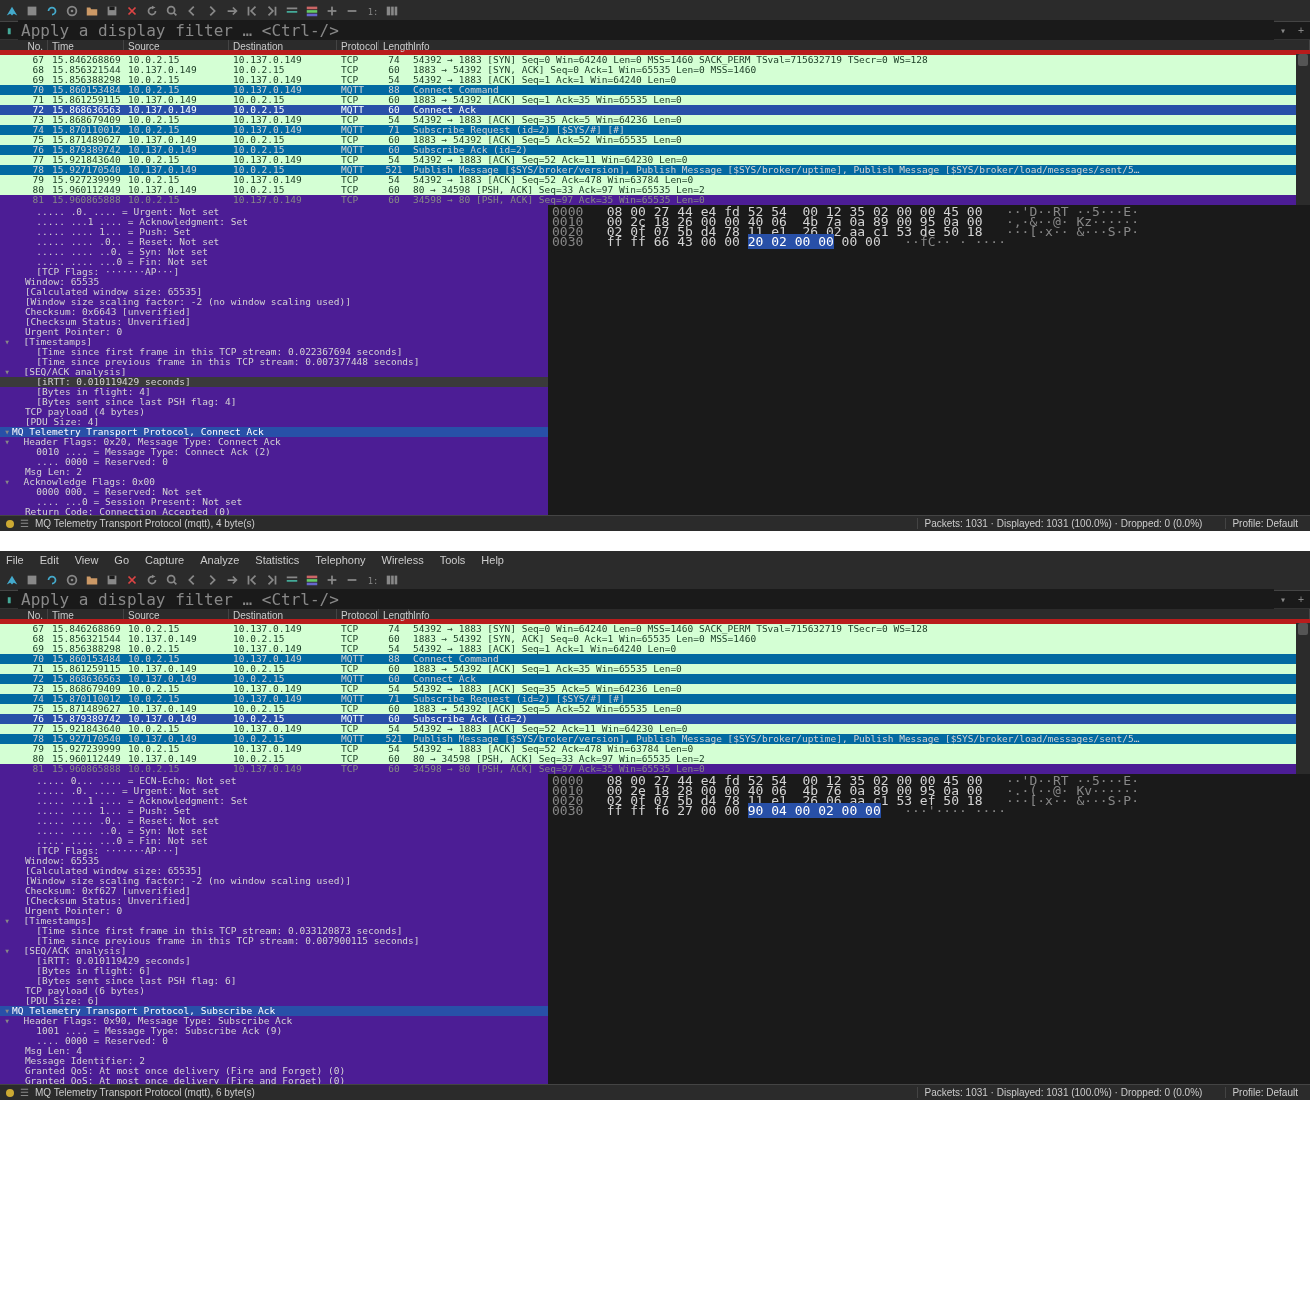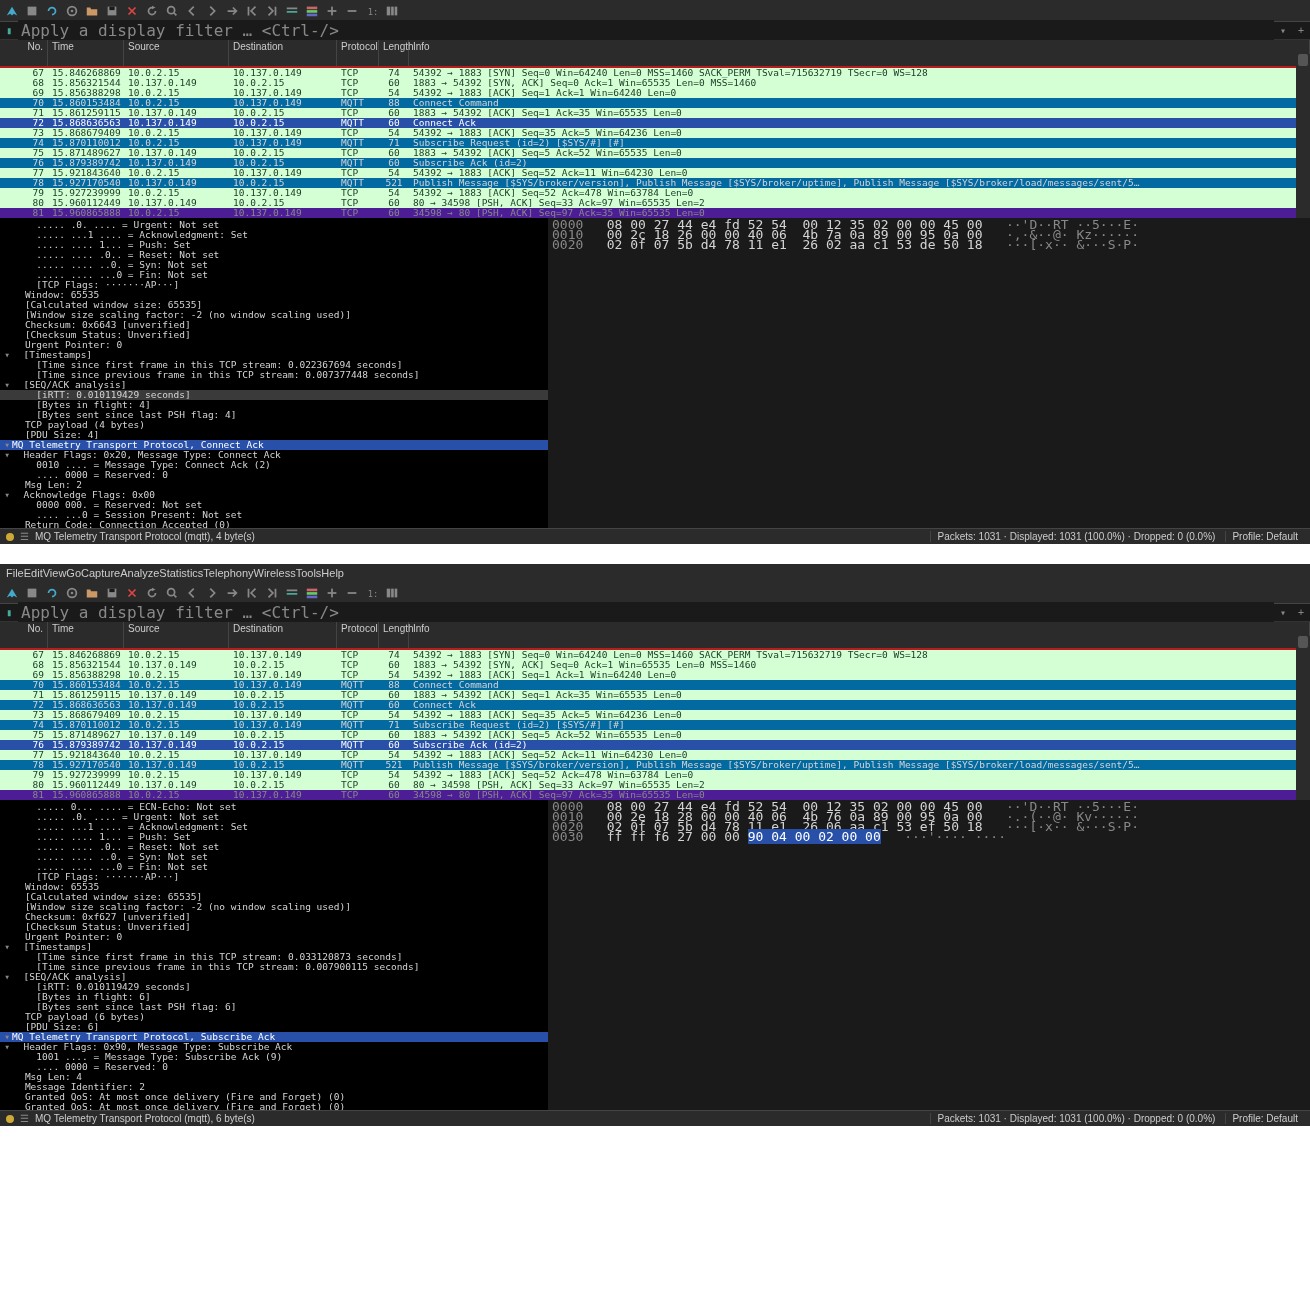--- a/index.html
+++ b/index.html
@@ -1,61 +1,61 @@
 <!DOCTYPE html>
 <html><head>
 <meta charset="utf-8">
 <style>
 *{box-sizing:border-box;margin:0;padding:0}
 body{background:#fff;font-family:'Lucida Console',Monaco,monospace;font-size:10px;color:#d4d4d4;width:1310px}
 .window{background:#1a1a1a;margin-bottom:20px;position:relative}
 .toolbar{background:#2b2b2b;height:22px;display:flex;align-items:center;padding:2px 4px;gap:4px;border-bottom:1px solid #444}
 .tbtn{width:16px;height:16px;display:flex;align-items:center;justify-content:center;cursor:pointer;color:#b0b0b0}
 .tbtn svg{width:14px;height:14px}
-.menubar{background:#2b2b2b;height:18px;display:flex;align-items:center;padding:0 6px;gap:0;font-size:11px;color:#ccc;font-family:sans-serif}
+.menubar{background:#2b2b2b;height:18px;display:flex;align-items:center;padding:0 6px;gap:16px;font-size:11px;color:#ccc;font-family:sans-serif}
 .menubar span{cursor:pointer}
 .filterbar{background:#1a1a1a;height:18px;display:flex;align-items:center;border-bottom:1px solid #333}
 .filter-icon{width:18px;height:16px;display:flex;align-items:center;justify-content:center;color:#4a9}
 .filter-input{flex:1;background:#1a1a1a;border:none;color:#888;font-size:16px;padding:1px 3px;font-family:inherit}
 .filter-input::placeholder{color:#888}
 .filter-end{width:18px;height:16px;display:flex;align-items:center;justify-content:center;color:#888}
 .packet-list{background:#1a1a1a;position:relative}
-.phdr{display:flex;background:#2b2b2b;height:28px;font-size:10px;color:#ccc;border-bottom:2px solid #b91c1c;font-family:sans-serif}
+.phdr{display:flex;background:#2b2b2b;height:15px;font-size:10px;color:#ccc;border-bottom:5px solid #b91c1c;font-family:sans-serif}
 .phdr div{padding:1px 4px;border-right:1px solid #444}
 .c-no{width:48px;text-align:right}
 .c-time{width:76px}
 .c-src{width:105px}
 .c-dst{width:108px}
 .c-proto{width:42px}
 .c-len{width:30px;text-align:center}
 .c-info{flex:1;overflow:hidden;white-space:nowrap}
 .prow{display:flex;height:10px;font-size:9.5px;line-height:10px;font-family:'Lucida Console',monospace}
 .prow div{padding:0 4px;overflow:hidden;white-space:nowrap}
 .bg-tcp{background:#d4ffd4;color:#1e4028}
 .bg-mqtt{background:#0369a1;color:#d4d4d4}
 .bg-sel{background:#2850a8;color:#fff}
 .bg-dim{background:#4c1d95;color:#888}
 .scrollbar{position:absolute;right:0;top:14px;bottom:0;width:14px;background:#2b2b2b}
 .scrollthumb{position:absolute;left:2px;right:2px;top:0;height:12px;background:#555;border-radius:2px}
 .panes{display:flex;height:310px}
-.details{width:548px;background:#000000;overflow:hidden;font-size:9.5px;line-height:10px;padding:2px 0;font-family:'Lucida Console',monospace}
+.details{width:548px;background:#4c1d95;overflow:hidden;font-size:9.5px;line-height:10px;padding:2px 0;font-family:'Lucida Console',monospace}
 .details .line{padding:0 2px;white-space:pre;color:#d4d4d4}
 .details .expand{display:inline-block;width:10px;text-align:center;color:#888}
 .details .hl{background:#3a3a3a}
 .details .hl-blue{background:#2850a8;color:#fff}
 .hexpane{flex:1;background:#1a1a1a;overflow:hidden;font-size:13px;line-height:10px;padding:2px 4px;font-family:'Lucida Console',monospace;color:#d4d4d4}
 .hexrow{white-space:pre}
 .hexrow .off{color:#888}
 .hexrow .txt{color:#888}
 .hex-hl{background:#2850a8;color:#fff}
 .statusbar{background:#2b2b2b;height:16px;display:flex;align-items:center;font-size:10px;color:#ccc;font-family:sans-serif;border-top:1px solid #444}
 .sb-l{display:flex;align-items:center;padding:0 6px;gap:6px}
 .sb-dot{width:8px;height:8px;background:#ca3;border-radius:4px}
 .sb-gear{color:#888}
-.sb-r{margin-left:auto;display:flex;gap:4px;padding:0 6px}
+.sb-r{margin-left:auto;display:flex;gap:17px;padding:0 6px}
 .sb-r span{border-left:1px solid #444;padding:0 6px}
 </style>
 </head>
 <body>
 
 <div class="window">
   <div class="toolbar">
     <span class="tbtn">
         <svg viewBox="0 0 16 16">
           <path fill="#4ac" d="M2 13 L8 3 L14 13 L10 11 L8 13 L6 11 Z"></path>
@@ -355,20 +355,21 @@
         <div class="line">    Msg Len: 2</div>
         <div class="line"><span class="expand">▾</span>  Acknowledge Flags: 0x00</div>
         <div class="line">      0000 000. = Reserved: Not set</div>
         <div class="line">      .... ...0 = Session Present: Not set</div>
         <div class="line">    Return Code: Connection Accepted (0)</div>
       </div>
     <div class="hexpane">
         <div class="hexrow"><span class="off">0000</span>   08 00 27 44 e4 fd 52 54  00 12 35 02 00 00 45 00   <span class="txt">··'D··RT ··5···E·</span></div>
         <div class="hexrow"><span class="off">0010</span>   00 2c 18 26 00 00 40 06  4b 7a 0a 89 00 95 0a 00   <span class="txt">·,·&amp;··@· Kz······</span></div>
         <div class="hexrow"><span class="off">0020</span>   02 0f 07 5b d4 78 11 e1  26 02 aa c1 53 de 50 18   <span class="txt">···[·x·· &amp;···S·P·</span></div>
+        <div class="hexrow"><span class="off">0030</span>   ff ff 66 43 00 00 <span class="hex-hl">20 02 00 00</span> 00 00   <span class="txt">··fC·· · ····</span></div>
       </div>
   </div>
   <div class="statusbar">
     <div class="sb-l">
       <span class="sb-dot"></span>
       <span class="sb-gear">☰</span>
       <span>MQ Telemetry Transport Protocol (mqtt), 4 byte(s)</span>
     </div>
     <div class="sb-r">
       <span>Packets: 1031 · Displayed: 1031 (100.0%) · Dropped: 0 (0.0%)</span>

